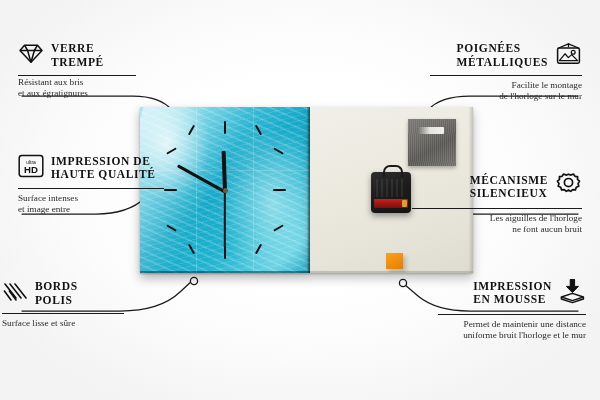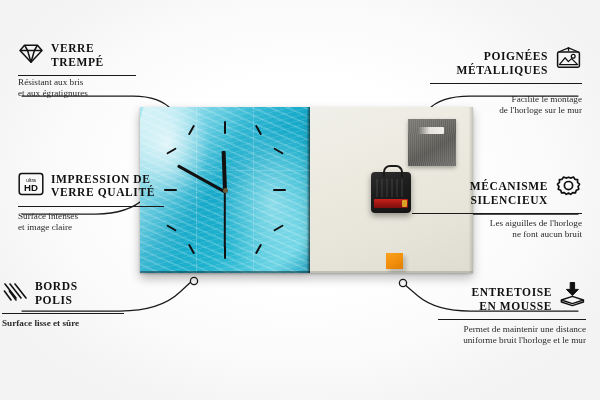--- a/index.html
+++ b/index.html
@@ -105,21 +105,21 @@
   .csub{
     font-family:"Liberation Serif",serif;
     font-size:9.2px;color:#2a2a2a;line-height:11.2px;white-space:nowrap;
   }
   .rule{height:1px;background:#1a1a1a;}
   .ico{display:block;}
 
   .c-left .head{display:flex;align-items:center;gap:7px;}
   .c-left .ctitle{text-align:left;}
   .c-right .head{display:flex;align-items:center;gap:7px;justify-content:flex-end;}
-  .c-right .ctitle{text-align:right;margin-top:8px;}
+  .c-right .ctitle{text-align:left;}
   .c-right .csub{text-align:right;}
 </style>
 </head>
 <body>
 
 <div id="stage">
 
   <svg id="wires" viewBox="0 0 600 400">
     <g fill="none" stroke="#1a1a1a" stroke-width="1.25" stroke-linecap="round">
 
@@ -208,38 +208,38 @@
         <span>TREMPÉ</span>
       </span>
     </div>
     <div class="rule" style="width:118px;margin-top:6px;"></div>
     <div class="csub" style="margin-top:1px;">
       <span>Résistant aux bris</span><br>
       <span>et aux égratignures</span>
     </div>
   </div>
 
-  <div class="callout c-left" style="left:18px;top:172px;width:190px;">
+  <div class="callout c-left" style="left:18px;top:154px;width:190px;">
     <div class="head">
       <span class="ico">
         <svg width="26" height="24" viewBox="0 0 26 24">
           <rect x="1.2" y="1.6" width="23.6" height="20.8" rx="2.6" fill="none" stroke="#111" stroke-width="1.5"></rect>
           <text x="13" y="9.6" font-family="Liberation Sans, sans-serif" font-size="5" text-anchor="middle" fill="#111">ultra</text>
           <text x="13" y="18.6" font-family="Liberation Sans, sans-serif" font-size="9.6" font-weight="bold" text-anchor="middle" fill="#111">HD</text>
         </svg>
       </span>
       <span class="ctitle">
         <span>IMPRESSION DE</span><br>
-        <span>VERRE QUALITÉ</span>
+        <span>HAUTE QUALITÉ</span>
       </span>
     </div>
     <div class="rule" style="width:146px;margin-top:6px;"></div>
     <div class="csub" style="margin-top:4px;">
       <span>Surface intenses</span><br>
-      <span>et image claire</span>
+      <span>et image entre</span>
     </div>
   </div>
 
   <div class="callout c-left" style="left:2px;top:280px;width:180px;">
     <div class="head">
       <span class="ico">
         <svg width="26" height="22" viewBox="0 0 26 22">
           <g stroke="#111" stroke-width="1.6" stroke-linecap="round">
             <path d="M3,3 L14,17"></path>
               <path d="M8,3 L19,17"></path>
@@ -248,21 +248,21 @@
               <path d="M7.4,10 L14,19"></path>
           </g>
         </svg>
       </span>
       <span class="ctitle">
         <span>BORDS</span><br>
         <span>POLIS</span>
       </span>
     </div>
     <div class="rule" style="width:122px;margin-top:6px;"></div>
-    <div class="csub" style="margin-top:4px;font-weight:bold;">
+    <div class="csub" style="margin-top:4px;">
       <span>Surface lisse et sûre</span>
     </div>
   </div>
 
   <div class="callout c-right" style="left:400px;top:42px;width:182px;">
     <div class="head">
       <span class="ctitle">
         <span>POIGNÉES</span><br>
         <span>MÉTALLIQUES</span>
       </span>
@@ -270,21 +270,21 @@
         <svg width="27" height="23" viewBox="0 0 27 23">
           <path d="M13.5,1.2 L13.5,5" stroke="#111" stroke-width="1.3" fill="none"></path>
           <path d="M13.5,1.8 L3.5,6 M13.5,1.8 L23.5,6" stroke="#111" stroke-width="1.3" fill="none"></path>
           <rect x="2.6" y="6" width="21.8" height="15.2" rx="1.4" fill="none" stroke="#111" stroke-width="1.5"></rect>
           <path d="M4.4,18.6 L10,11.8 L13.4,15.6 L16.6,12.6 L22.6,18.6 Z" fill="none" stroke="#111" stroke-width="1.3" stroke-linejoin="round"></path>
           <circle cx="18.2" cy="10.2" r="1.9" fill="none" stroke="#111" stroke-width="1.3"></circle>
         </svg>
       </span>
     </div>
     <div class="rule" style="width:152px;margin:6px 0 0 auto;"></div>
-    <div class="csub" style="margin-top:10px;text-align:right;">
+    <div class="csub" style="margin-top:4px;text-align:right;">
       <span>Facilite le montage</span><br>
       <span>de l'horloge sur le mur</span>
     </div>
   </div>
 
   <div class="callout c-right" style="left:398px;top:172px;width:184px;">
     <div class="head">
       <span class="ctitle">
         <span>MÉCANISME</span><br>
         <span>SILENCIEUX</span>
@@ -302,21 +302,21 @@
     <div class="rule" style="width:170px;margin:6px 0 0 auto;"></div>
     <div class="csub" style="margin-top:4px;">
       <span>Les aiguilles de l'horloge</span><br>
       <span>ne font aucun bruit</span>
     </div>
   </div>
 
   <div class="callout c-right" style="left:438px;top:278px;width:148px;">
     <div class="head">
       <span class="ctitle">
-        <span>ENTRETOISE</span><br>
+        <span>IMPRESSION</span><br>
         <span>EN MOUSSE</span>
       </span>
       <span class="ico">
         <svg width="27" height="26" viewBox="0 0 27 26">
           <path d="M11.2,1.5 L15.6,1.5 L15.6,8.4 L19.4,8.4 L13.4,14.6 L7.4,8.4 L11.2,8.4 Z" fill="#111" stroke="#111" stroke-width="1"></path>
           <path d="M13.4,15.4 L24.4,19 L13.4,22.6 L2.4,19 Z" fill="none" stroke="#111" stroke-width="1.5" stroke-linejoin="round"></path>
           <path d="M2.4,19 L2.4,21 L13.4,24.6 L24.4,21 L24.4,19" fill="none" stroke="#111" stroke-width="1.5" stroke-linejoin="round"></path>
         </svg>
       </span>
     </div>

